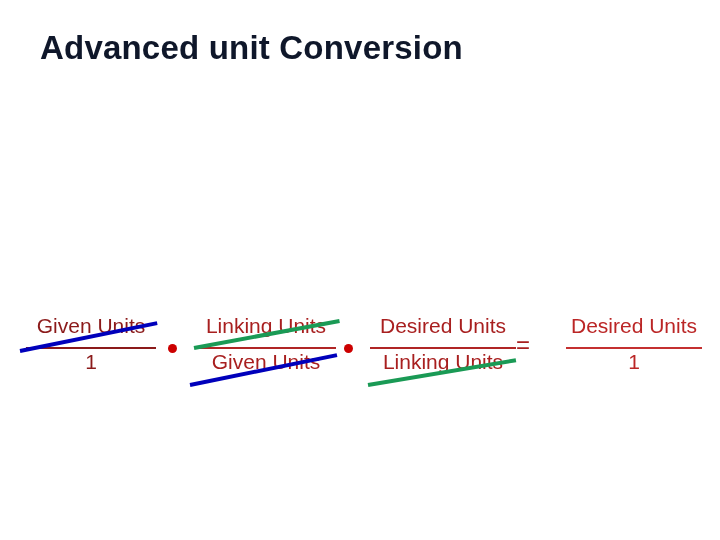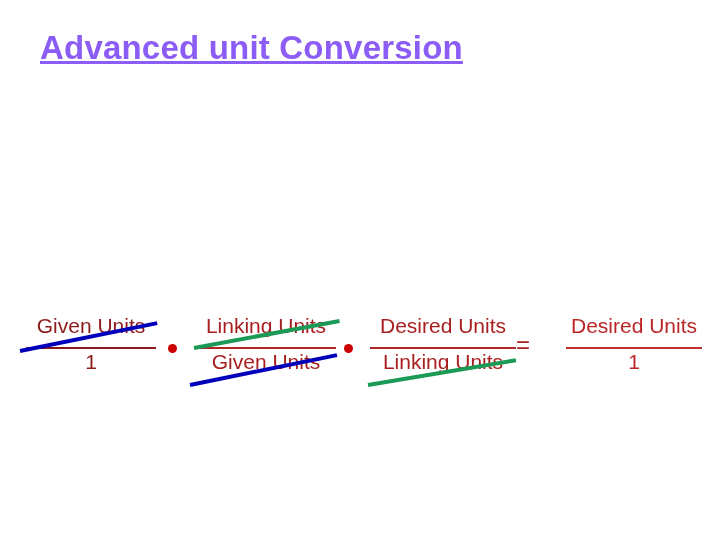--- a/index.html
+++ b/index.html
@@ -25,25 +25,24 @@
   }
 
   
   #slide-title {
     position: absolute;
     left: 40px;
     top: 28px;
     width: 640px;
     font-size: 33px;
     font-weight: bold;
-    color: #8b5cf6;
+    color: #0f172a;
     letter-spacing: 0.2px;
     line-height: 40px;
     white-space: nowrap;
-    text-decoration: underline;
   }
 
   
   #equation {
     position: absolute;
     left: 0px;
     top: 305px;
     width: 720px;
     height: 90px;
   }

